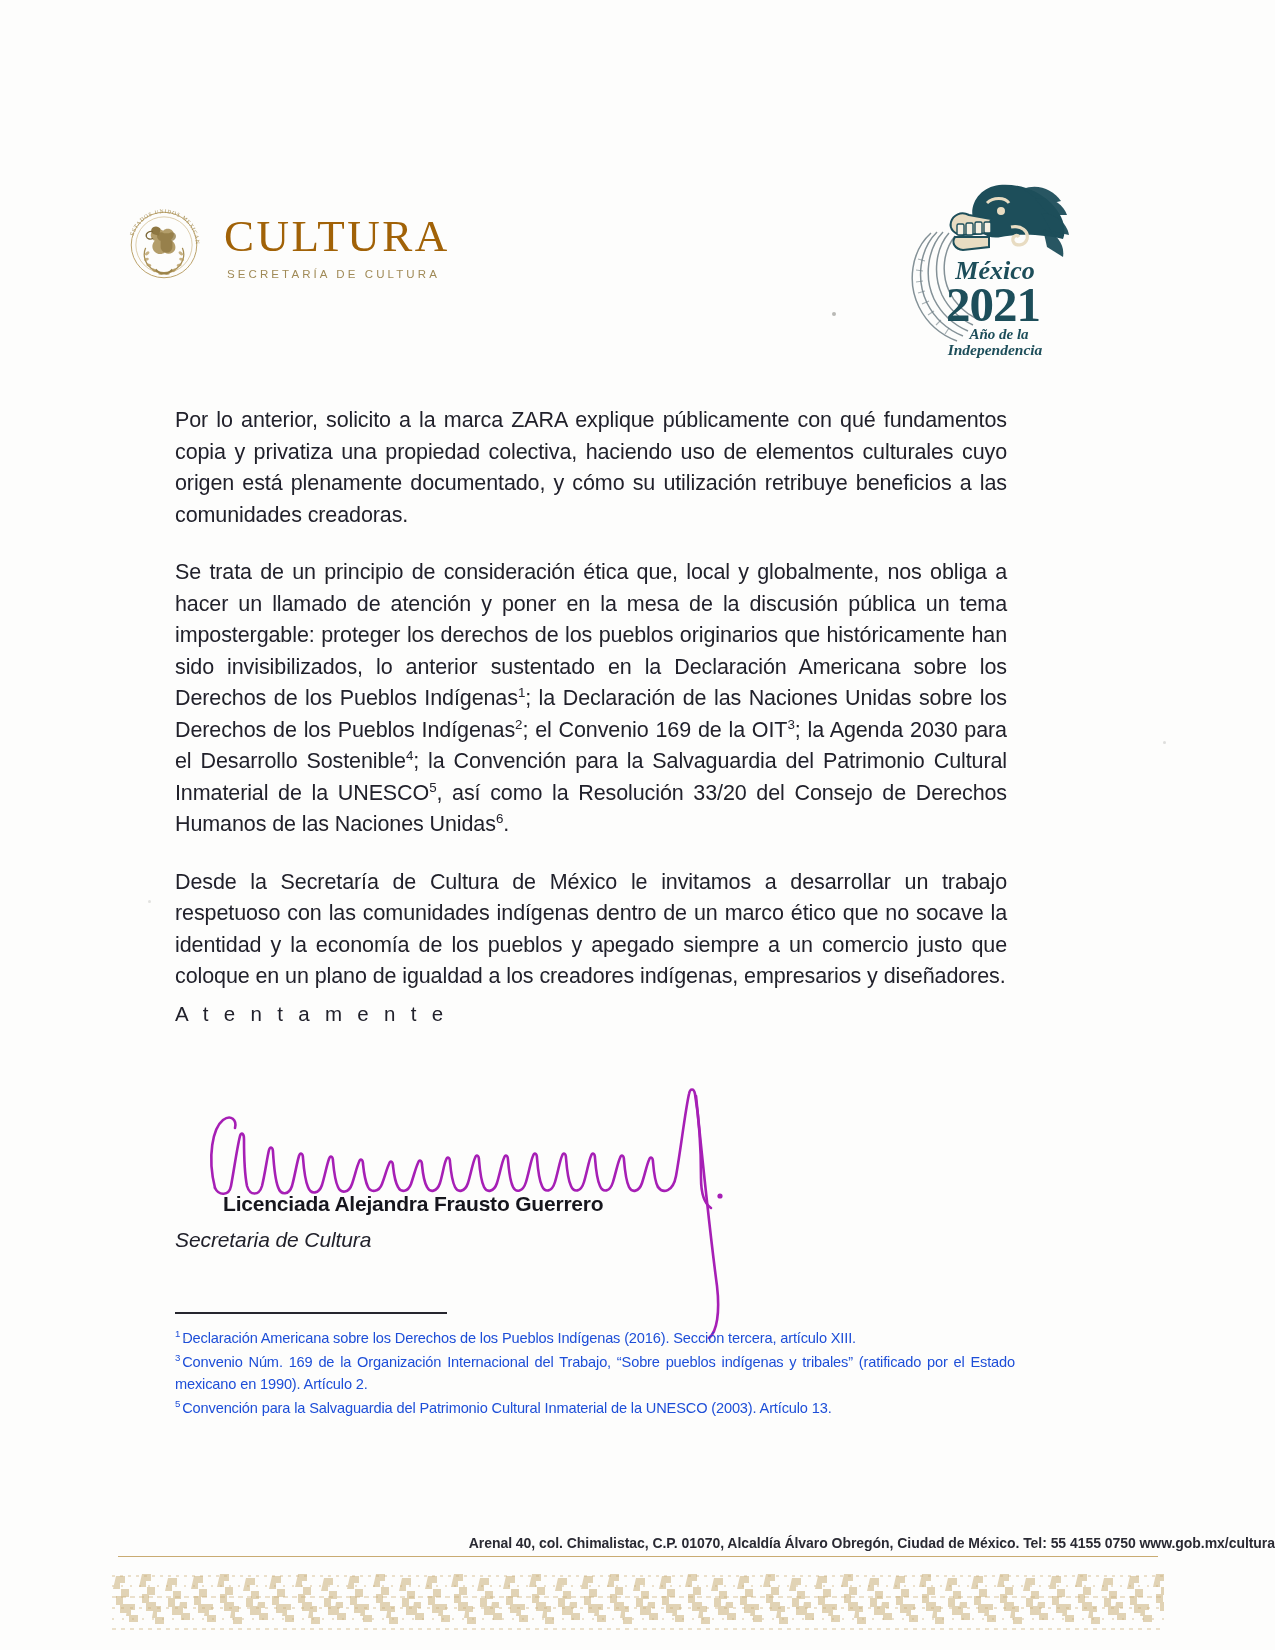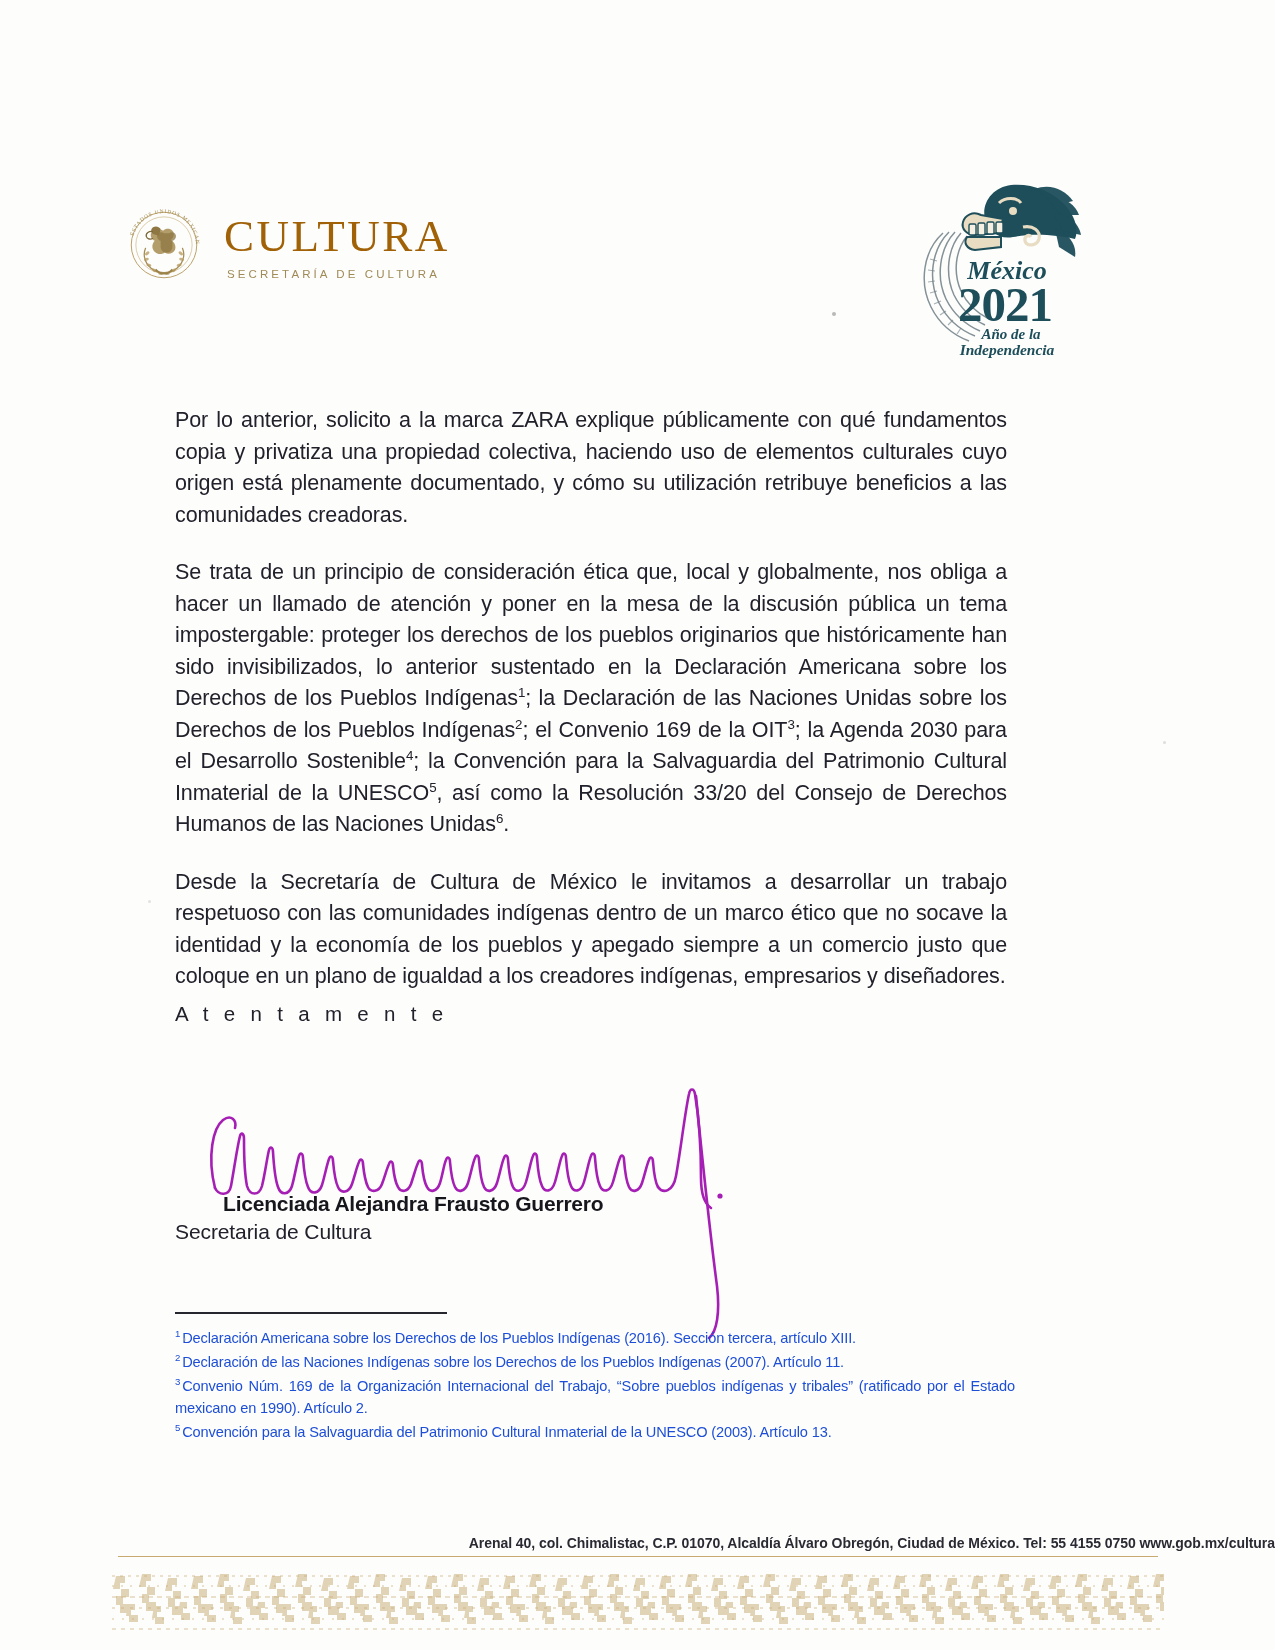--- a/index.html
+++ b/index.html
@@ -57,21 +57,21 @@
     font-family: "Liberation Sans", sans-serif;
     font-size: 11.5px;
     letter-spacing: 3.1px;
     color: #a08a56;
     margin-top: 9px;
     margin-left: 3px;
   }
 
   .emblem {
     position: absolute;
-    right: 193px;
+    right: 205px;
     top: 0;
     width: 175px;
     height: 195px;
   }
 
   
   .body-copy {
     position: absolute;
     left: 175px;
     top: 405px;
@@ -120,22 +120,23 @@
     font-weight: 700;
     color: #16161d;
     position: relative;
     z-index: 2;
     letter-spacing: -0.2px;
     margin-left: 48px;
   }
   .signer-role {
     font-size: 21px;
     color: #21212b;
-    margin-top: 4px;
+    margin-top: 12px;
     letter-spacing: -0.1px;
+    font-style: italic;
   }
 
   
   .footnote-rule {
     position: absolute;
     left: 175px;
     top: 1312px;
     width: 272px;
     height: 0;
     border-top: 2.4px solid #26262e;
@@ -398,23 +399,20 @@
         <div class="signer-role">Secretaria de Cultura</div>
       </div>
     </div>
   </div>
 
   <div class="footnote-rule"></div>
 
   <div class="footnotes">
     <p class="fn">
       <sup>1</sup><span>Declaración Americana sobre los Derechos de los Pueblos Indígenas (2016). Sección tercera, artículo XIII.</span>
-    </p>
-    <p class="fn">
-      <sup>2</sup><span>Declaración de las Naciones Indígenas sobre los Derechos de los Pueblos Indígenas (2007). Artículo 11.</span>
     </p>
     <p class="fn wide">
       <sup>3</sup><span>Convenio Núm. 169 de la Organización Internacional del Trabajo, “Sobre pueblos indígenas y tribales” (ratificado por el Estado mexicano en 1990). Artículo 2.</span>
     </p>
     <p class="fn">
       <sup>5</sup><span>Convención para la Salvaguardia del Patrimonio Cultural Inmaterial de la UNESCO (2003). Artículo 13.</span>
     </p>
   </div>
 
   <div class="footer-addr">Arenal 40, col. Chimalistac, C.P. 01070, Alcaldía Álvaro Obregón, Ciudad de México. Tel: 55 4155 0750 www.gob.mx/cultura</div>

